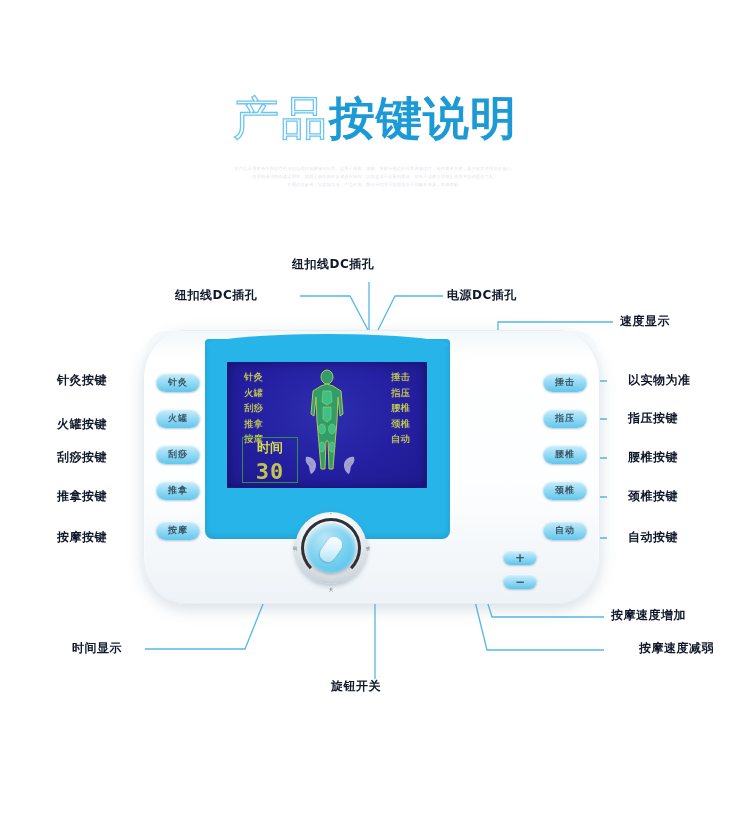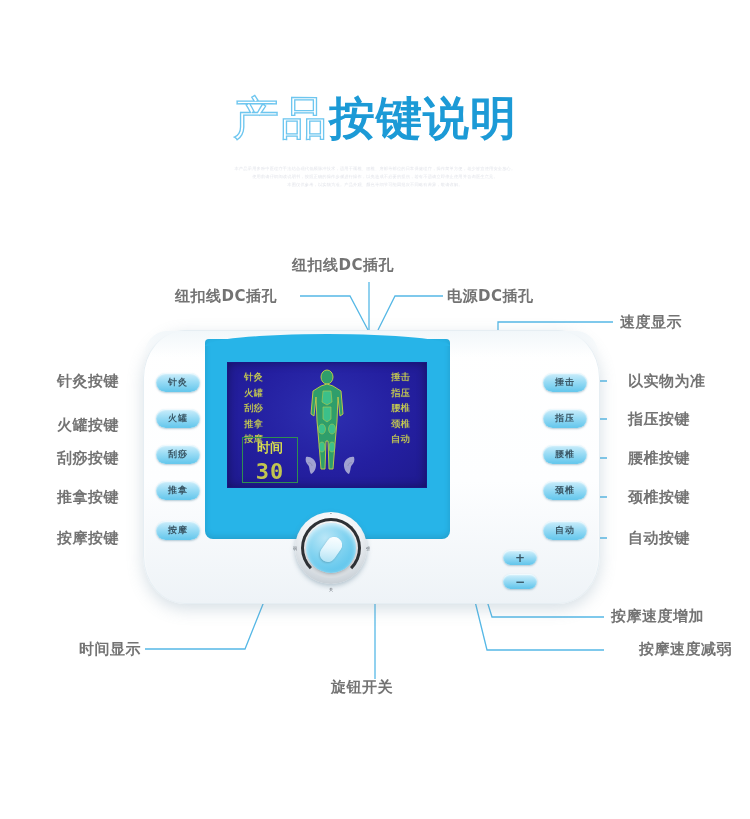--- a/index.html
+++ b/index.html
@@ -255,22 +255,22 @@
     align-items:center;
     justify-content:center;
     font-family:"DejaVu Sans", sans-serif;
   }
   .pmbtn.plus  { right: 62px; top: 219px; }
   .pmbtn.minus { right: 62px; top: 243px; }
 
   
   .label {
     position:absolute;
-    font-size: 15px;
-    color: #737373;
+    font-size: 12px;
+    color: #0f172a;
     font-weight: 700;
     letter-spacing: 0.5px;
     white-space: nowrap;
     font-family: "DejaVu Sans", sans-serif;
   }
 
   
   #leaders {
     position:absolute;
     left:0; top:0;
@@ -415,18 +415,18 @@
   <div class="label" style="left:57px;  top:449px;">刮痧按键</div>
   <div class="label" style="left:57px;  top:488px;">推拿按键</div>
   <div class="label" style="left:57px;  top:529px;">按摩按键</div>
 
   <div class="label" style="left:628px; top:372px;">以实物为准</div>
   <div class="label" style="left:628px; top:410px;">指压按键</div>
   <div class="label" style="left:628px; top:449px;">腰椎按键</div>
   <div class="label" style="left:628px; top:488px;">颈椎按键</div>
   <div class="label" style="left:628px; top:529px;">自动按键</div>
 
-  <div class="label" style="left:79px;  top:640px;">时间显示</div>
+  <div class="label" style="left:72px;  top:640px;">时间显示</div>
   <div class="label" style="left:331px; top:678px;">旋钮开关</div>
   <div class="label" style="left:611px; top:607px;">按摩速度增加</div>
   <div class="label" style="left:611px; top:640px;margin-left:28px;">按摩速度减弱</div>
 
 </div>
 
 </body></html>

